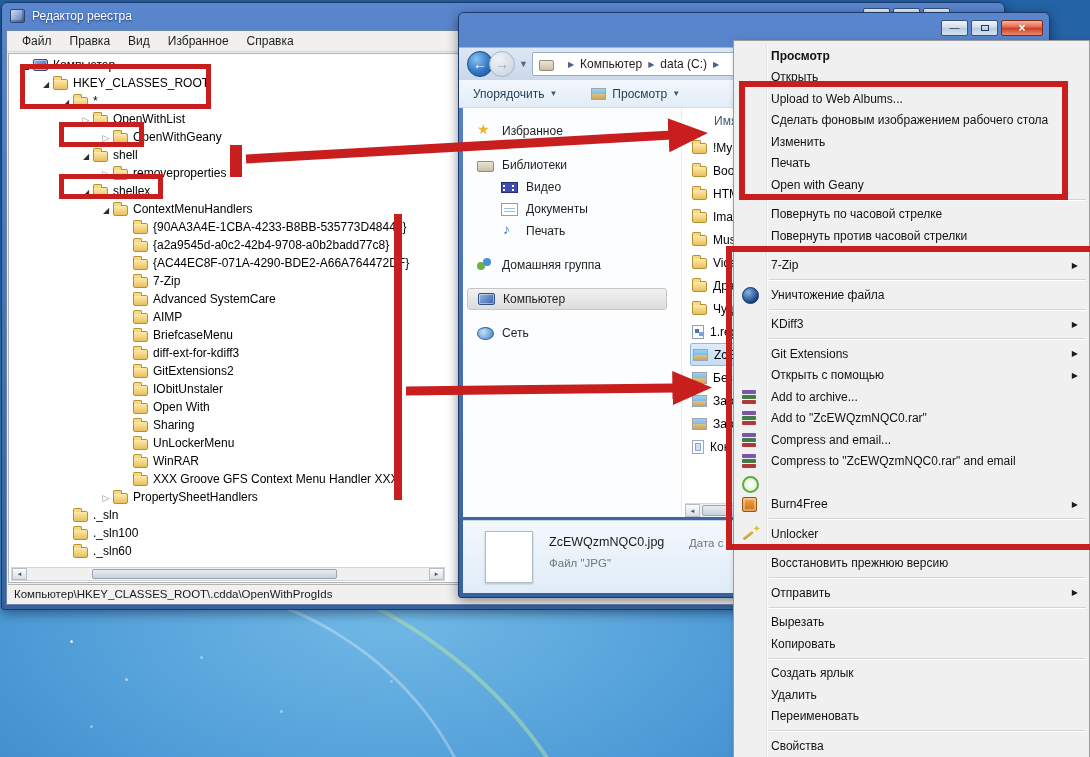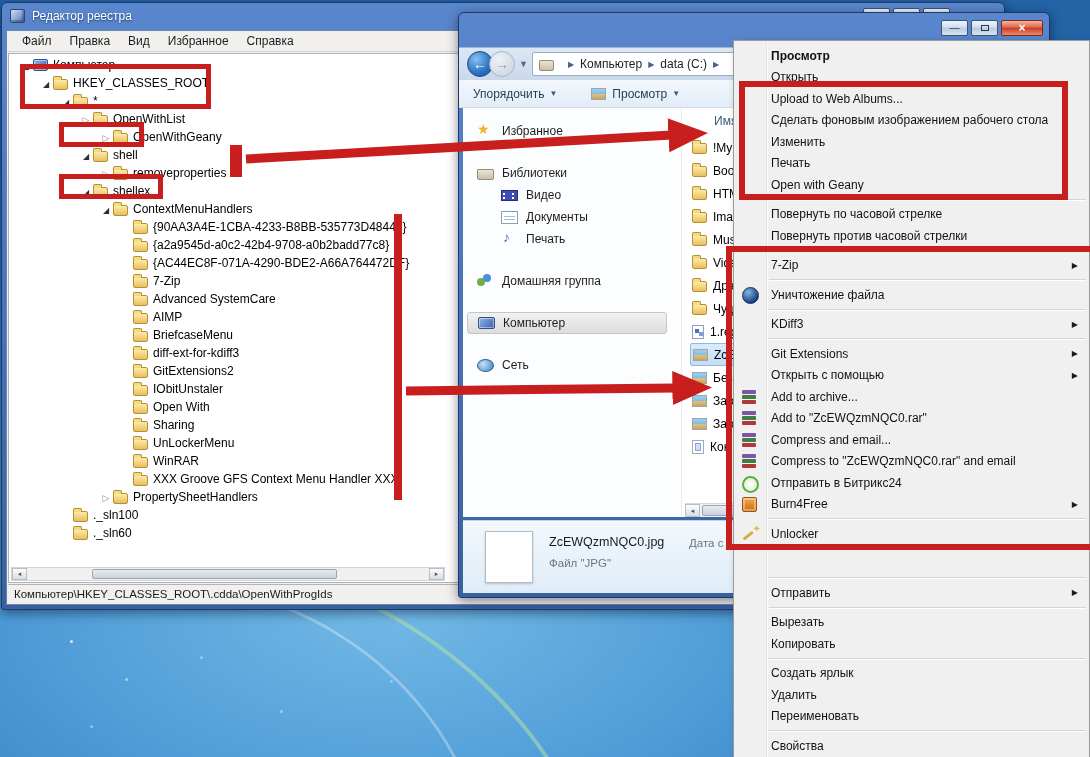--- a/index.html
+++ b/index.html
@@ -98,21 +98,21 @@
   .ew-toolbar { height: 28px; background: linear-gradient(#f2f7fc, #e3edf7); border-bottom: 1px solid #cfdcEA;
     display: flex; align-items: center; padding: 0 14px; color: #1f3b57; }
   .tb-item { display: flex; align-items: center; margin-right: 34px; }
   .tb-chev { font-size: 8px; color: #41577a; margin-left: 5px; }
   .tb-ico-pic { width: 15px; height: 12px; margin-right: 6px; border: 1px solid #9aa6b0;
     background: linear-gradient(180deg, #9fd0f0 0%, #7fbce8 48%, #e0c27a 52%, #caa45c 100%); }
   .ew-body { position: absolute; left: 4px; right: 4px; top: 95px; bottom: 80px; background: #fff; overflow: hidden; }
   .ew-sidebar { position: absolute; left: 0; top: 0; bottom: 0; width: 218px; padding-top: 12px; background: #fcfdfe; }
   .side-item { display: flex; align-items: center; height: 22px; padding-left: 14px; color: #1e1e1e; }
   .side-item.si-indent { padding-left: 38px; }
-  .side-item.si-gap { margin-top: 20px; }
+  .side-item.si-gap { margin-top: 12px; }
   .side-item.si-selected { background: linear-gradient(#f2f2f2, #dcdcdc); border: 1px solid #c6c6c6;
     border-radius: 3px; width: 200px; margin-left: 4px; padding-left: 10px; }
   .si-ico { width: 17px; height: 14px; margin-right: 8px; position: relative; flex: 0 0 17px; }
   .si-ico.icon-star::before { content: "★"; color: #f0b429; font-size: 14px; position: absolute; top: -3px; }
   .si-ico.icon-lib { width: 15px; height: 11px; margin-top: 2px; background: linear-gradient(#eae4d4, #c9c0a8);
     border: 1px solid #948c78; border-radius: 1px 2px 2px 2px; }
   .si-ico.icon-video { width: 14px; height: 11px; background: #3d4db0; border: 1px solid #26307a; position: relative; }
   .si-ico.icon-video::after { content: ""; position: absolute; left: 1px; top: 2px; width: 2px; height: 2px;
     background: #fff; box-shadow: 0 4px 0 #fff, 9px 0 0 #fff, 9px 4px 0 #fff; }
   .si-ico.icon-doc { width: 11px; height: 13px; background: #fff; border: 1px solid #8aa0b8; position: relative; }
@@ -378,20 +378,25 @@
     <span class="tree-ico icon-folder"></span>
     <span class="tree-label">XXX Groove GFS Context Menu Handler XXX</span>
   </div>
 
   <div class="tree-row" style="--lvl: 4;">
     <span class="twisty tw-col"></span>
     <span class="tree-ico icon-folder"></span>
     <span class="tree-label">PropertySheetHandlers</span>
   </div>
 
+  <div class="tree-row" style="--lvl: 2;">
+    <span class="twisty"></span>
+    <span class="tree-ico icon-folder"></span>
+    <span class="tree-label">._sln</span>
+  </div>
 
   <div class="tree-row" style="--lvl: 2;">
     <span class="twisty"></span>
     <span class="tree-ico icon-folder"></span>
     <span class="tree-label">._sln100</span>
   </div>
 
   <div class="tree-row" style="--lvl: 2;">
     <span class="twisty"></span>
     <span class="tree-ico icon-folder"></span>
@@ -718,21 +723,20 @@
   </div>
 
   <div class="ctx-item">
     <span class="ctx-icon icon-winrar"></span>
     <span class="ctx-label">Compress to "ZcEWQzmNQC0.rar" and email</span>
 
   </div>
 
   <div class="ctx-item">
     <span class="ctx-icon icon-bitrix"></span>
-    <span class="ctx-label">Отправить в Битрикс24</span>
 
   </div>
 
   <div class="ctx-item has-sub">
     <span class="ctx-icon icon-burn4free"></span>
     <span class="ctx-label">Burn4Free</span>
     <span class="ctx-sub">▶</span>
   </div>
 
   <div class="ctx-item is-sep">
@@ -748,20 +752,21 @@
   </div>
 
   <div class="ctx-item is-sep">
     
     
     
   </div>
 
   <div class="ctx-item">
     <span class="ctx-icon"></span>
+    <span class="ctx-label">Восстановить прежнюю версию</span>
 
   </div>
 
   <div class="ctx-item is-sep">
     
     
     
   </div>
 
   <div class="ctx-item has-sub">

